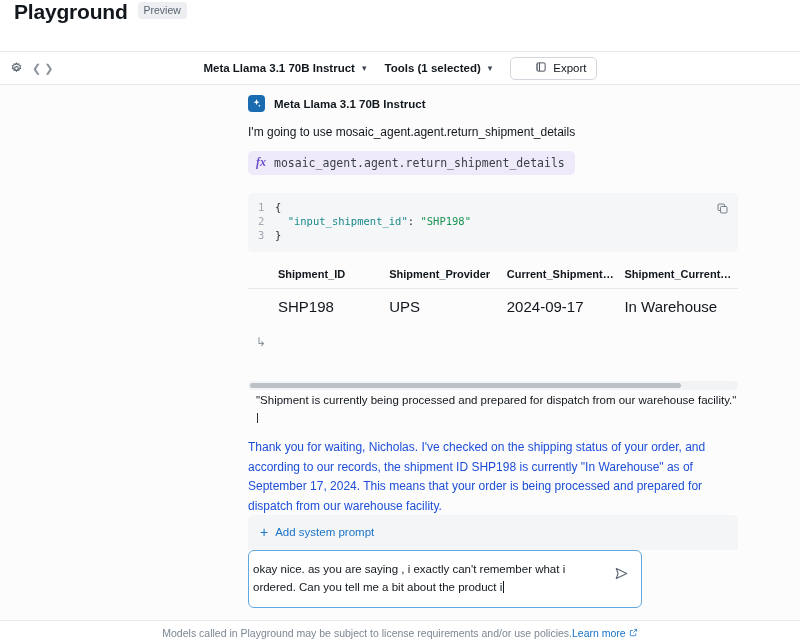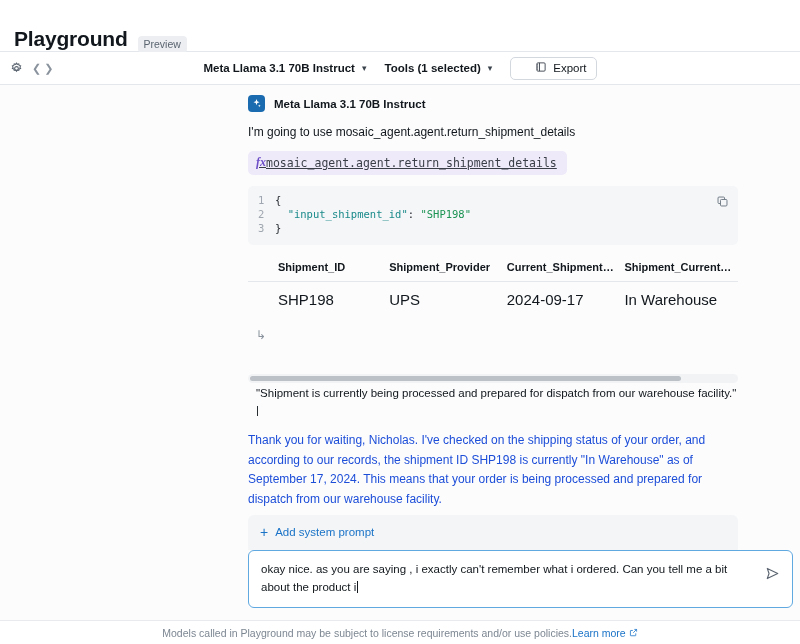--- a/index.html
+++ b/index.html
@@ -8,21 +8,21 @@
     font-family: "Liberation Sans", sans-serif;
     background: #ffffff;
     color: #11171c;
     overflow: hidden;
   }
   .app { width: 800px; height: 644px; display: flex; flex-direction: column; position: relative; }
 
   
   .titlebar {
     height: 52px; flex: 0 0 52px;
-    display: flex; align-items: flex-end; gap: 10px;
+    display: flex; align-items: flex-start; gap: 10px;
     padding: 0 14px;
     background: #ffffff;
     border-bottom: 1px solid #e4e8ec;
   }
   .title {
     font-size: 21px; font-weight: bold; letter-spacing: -0.2px; color: #11171c;
   }
   .preview-badge {
     font-size: 10.5px; color: #5a6470; background: #eceef1;
     border-radius: 4px; padding: 2px 6px 3px; font-weight: normal;
@@ -84,26 +84,26 @@
   .avatar {
     width: 17px; height: 17px; border-radius: 4px;
     background: #1b6bb0; display: flex; align-items: center; justify-content: center;
     flex: 0 0 17px;
   }
   .msg-model { font-size: 11.5px; font-weight: bold; color: #11171c; }
 
   .msg-line { font-size: 12px; color: #11171c; line-height: 1.45; margin-bottom: 10px; }
 
   .fn-chip {
-    display: inline-flex; align-items: center; 
+    display: inline-flex; align-items: center; gap: 8px;
     background: #efeafa; border-radius: 5px;
     padding: 4px 10px 5px 8px;
     font-size: 11.5px; color: #3a3f47;
     font-family: "DejaVu Sans Mono", monospace;
-    margin-bottom: 11px; cursor: pointer; text-decoration: underline;
+    margin-bottom: 18px; cursor: pointer;
   }
   .fx { font-family: "Liberation Serif", serif; font-style: italic; font-weight: bold; color: #6d4ec7; font-size: 12px; }
 
   .code-block {
     background: #f5f6f8; border-radius: 5px;
     padding: 8px 10px 9px;
     position: relative;
     margin-bottom: 12px;
   }
   .code-line { display: flex; font-family: "DejaVu Sans Mono", monospace; font-size: 10.5px; line-height: 1.32; }
@@ -159,25 +159,25 @@
     width: 490px; margin-left: 248px;
     background: #f4f5f7;
     border-radius: 6px 6px 0 0;
     padding: 10px 12px 11px 12px;
     display: flex; align-items: center; gap: 7px;
   }
   .sysprompt-link { font-size: 11.5px; color: #1a73c7; cursor: pointer; }
   .plus { color: #1a73c7; font-size: 14px; line-height: 1; }
 
   .input-wrap {
-    width: 545px; margin-left: 248px;
+    width: 394px; margin-left: 248px;
     border: 1.5px solid #5fa8e0;
     border-radius: 6px;
     background: #ffffff;
-    padding: 9px 12px 10px 12px;
+    padding: 9px 12px 10px 4px;
     display: flex; align-items: flex-start; gap: 10px;
     min-height: 44px;
   }
   .input-text {
     flex: 1 1 auto; font-size: 11.5px; color: #11171c; line-height: 1.62;
     outline: none;
   }
   .caret-bar {
     display: inline-block; width: 1px; height: 12px;
     background: #11171c; vertical-align: -2px; margin-left: 1px;

